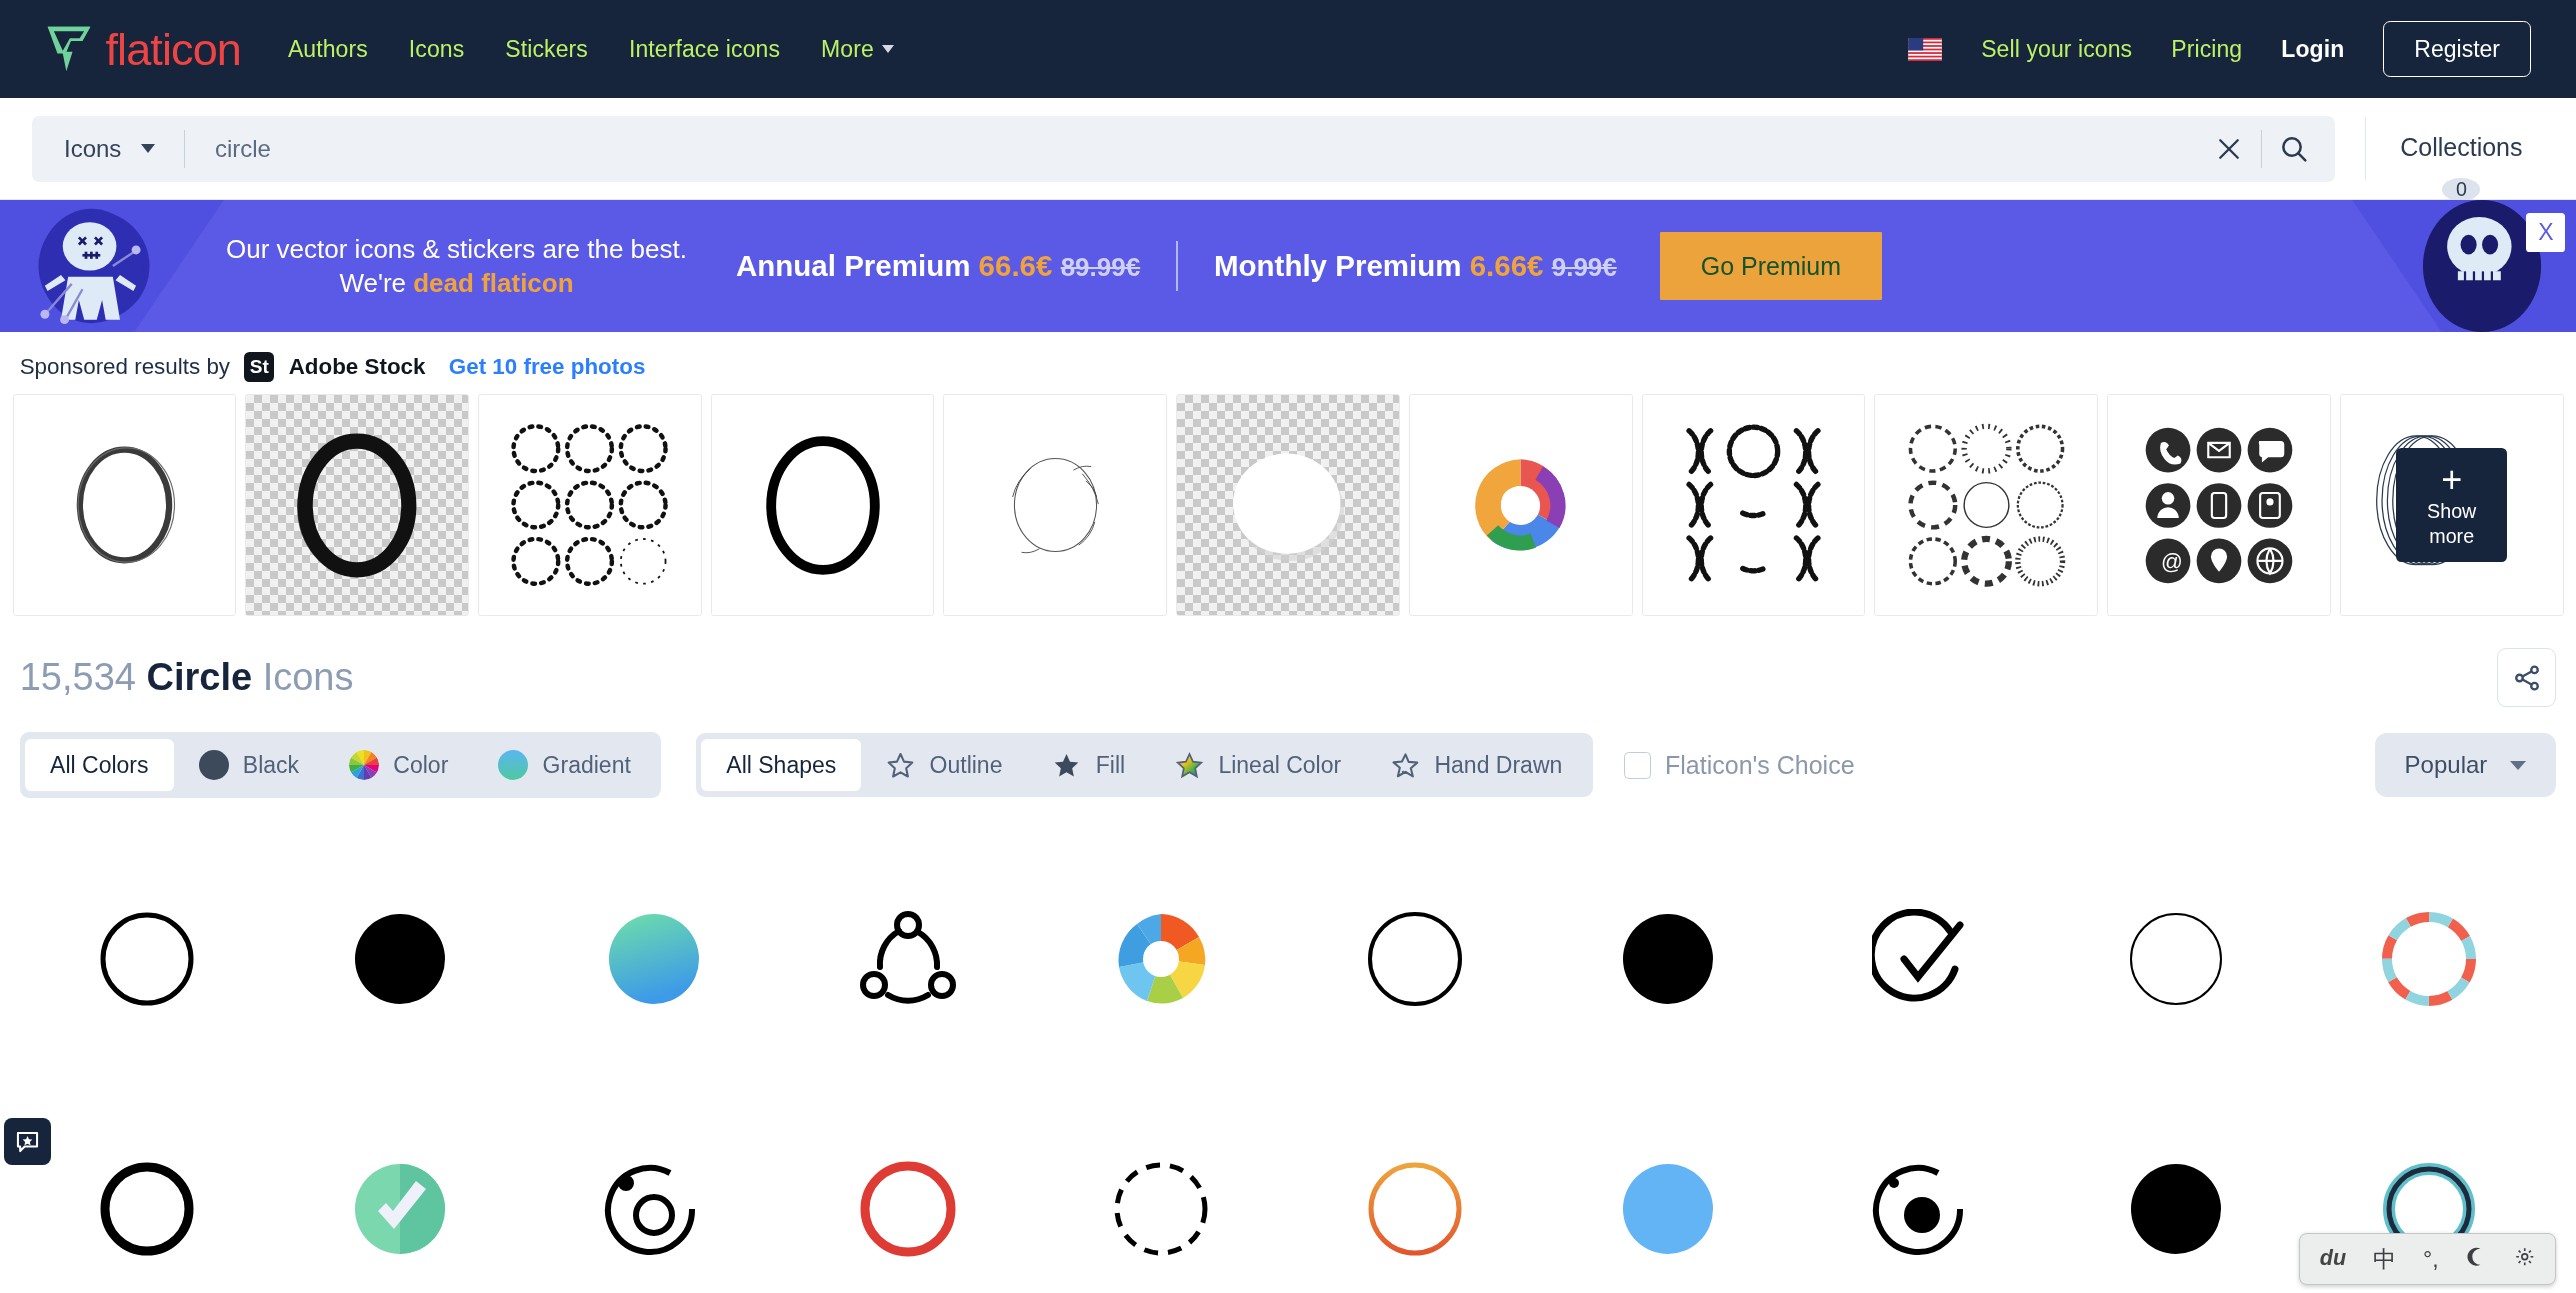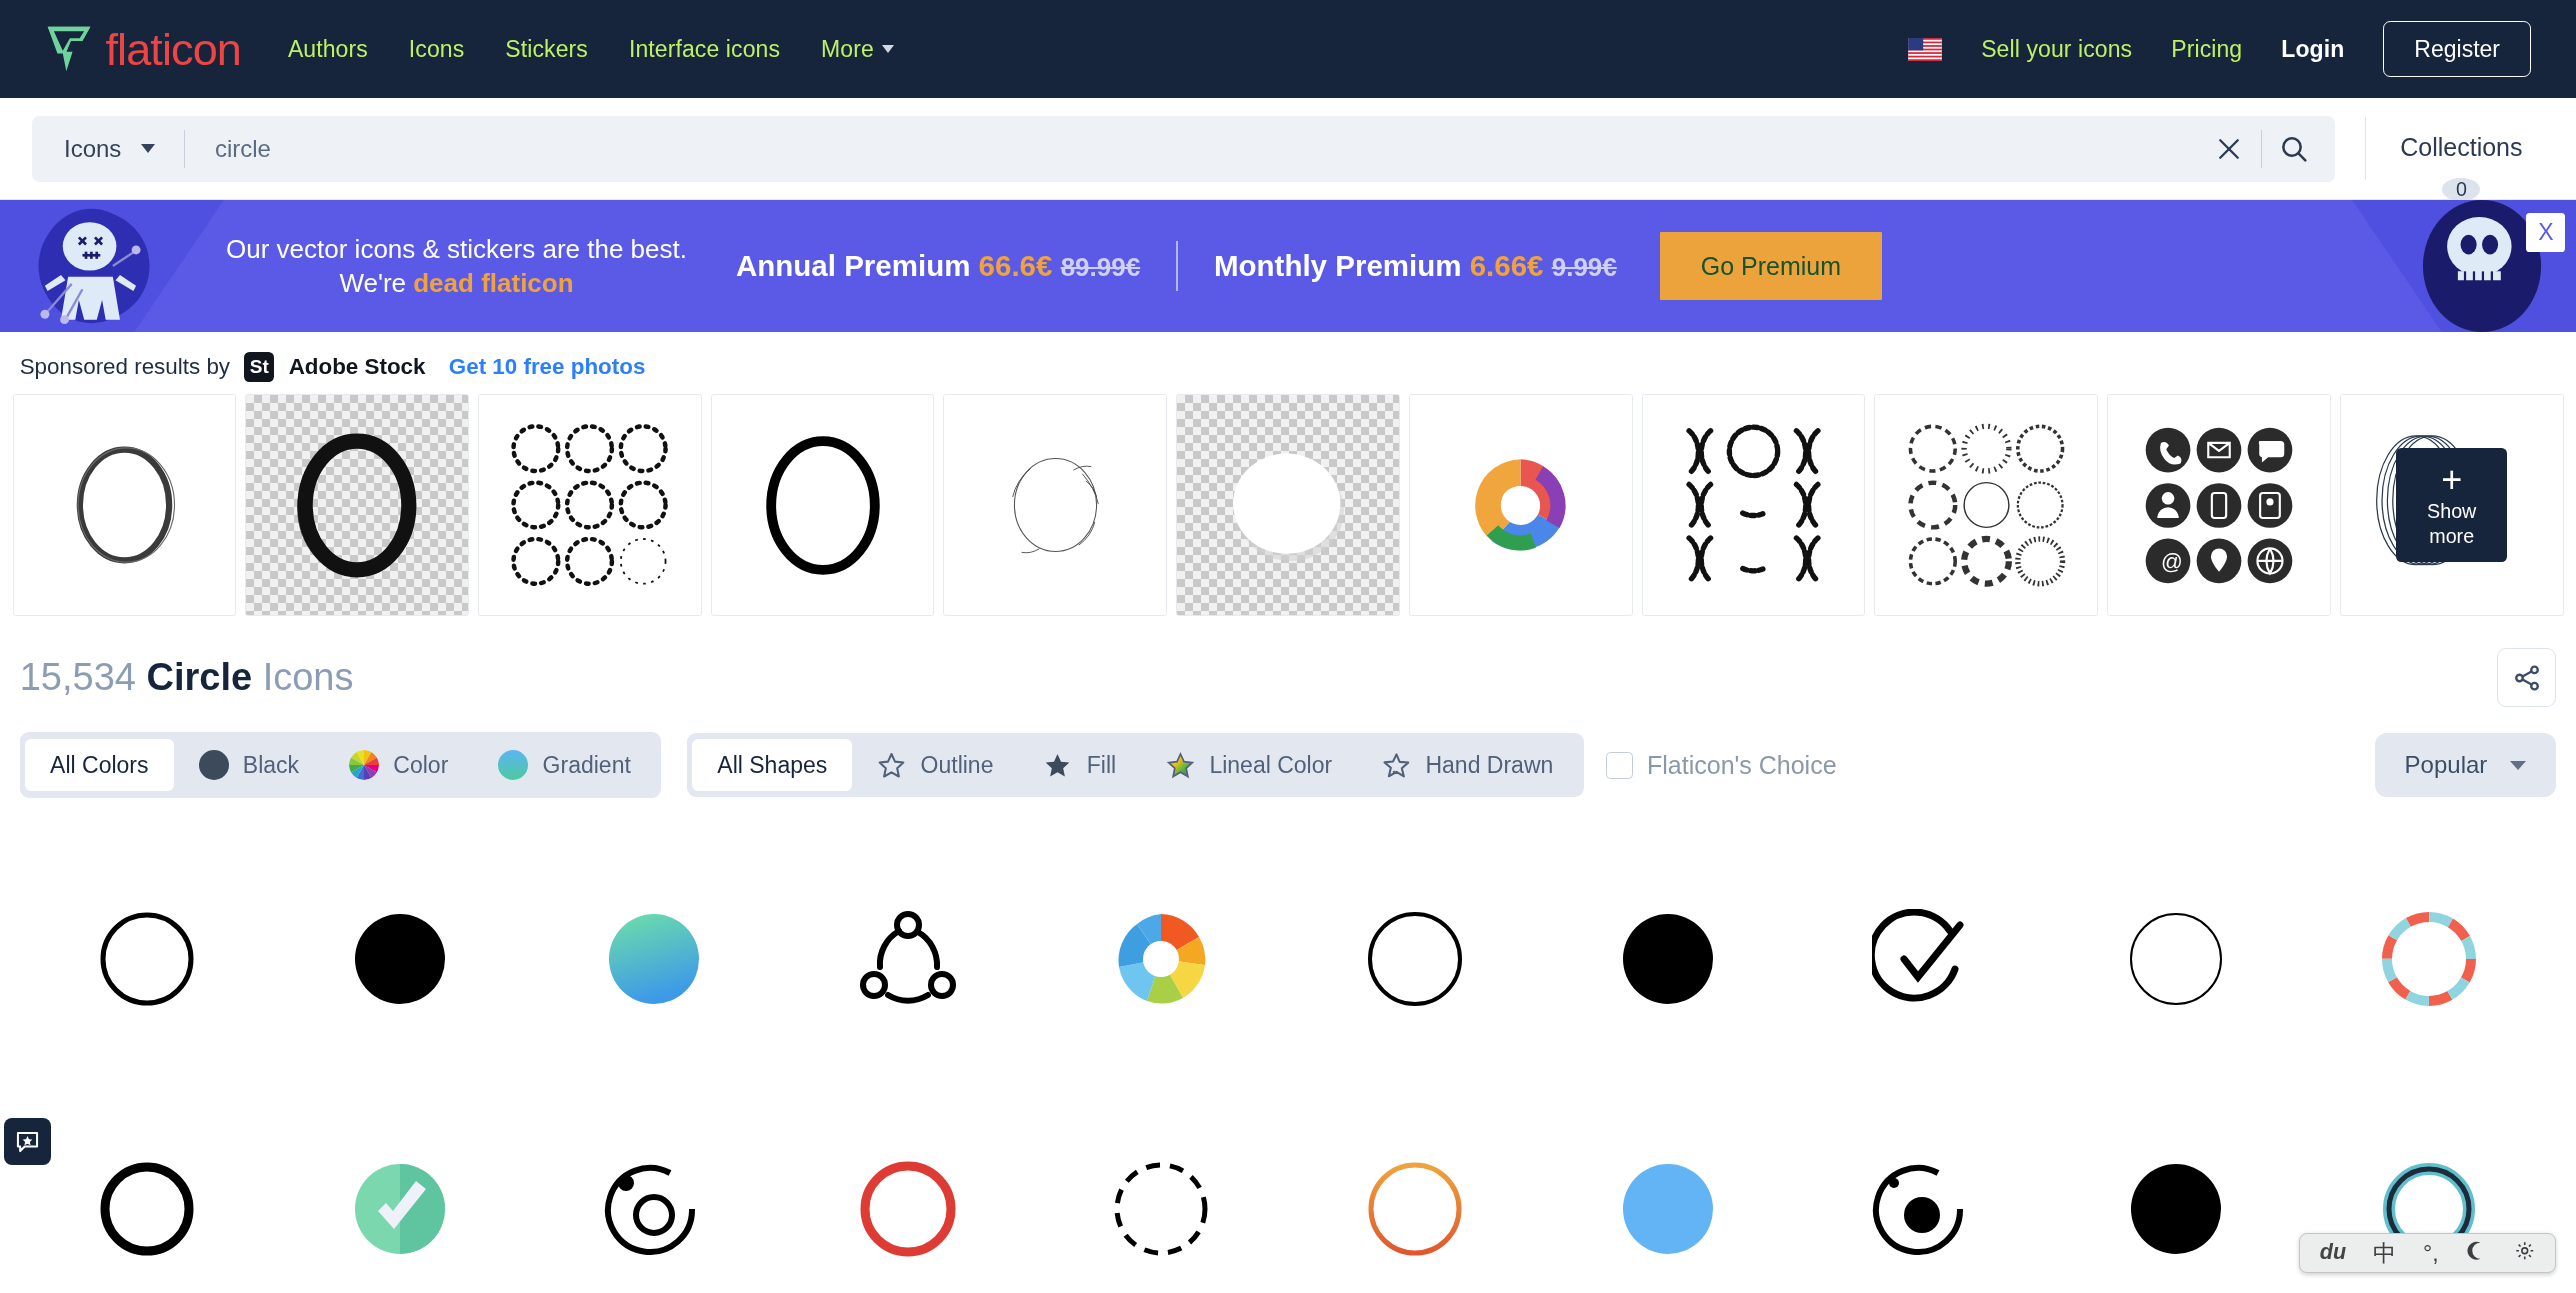--- a/index.html
+++ b/index.html
@@ -170,21 +170,21 @@
   .results-title { font-size: 38px; color: #8c9cb2; font-weight: 400; }
   .results-title b { color: #16253c; font-weight: 700; }
   .share-btn {
     margin-left: auto; width: 59px; height: 59px; border: 1.8px solid #dde3ec;
     border-radius: 9px; background:#fff; cursor: pointer;
     display:flex; align-items:center; justify-content:center;
   }
 
   
   .filters {
-    display: flex; align-items: center; padding: 9px 19.7px 0 19.7px; gap: 6px;
+    display: flex; align-items: center; padding: 9px 19.7px 0 19.7px; gap: 15px;
   }
   .pill-group {
     background: #e3e8f0; border-radius: 9px; padding: 5.4px;
     display: flex; align-items: center;
   }
   .pill {
     display: flex; align-items: center; gap: 14.3px;
     padding: 12.5px 25px; border-radius: 6.3px; cursor: pointer;
     font-size: 23px; color: #51617a; white-space: nowrap;
   }
@@ -219,21 +219,21 @@
 
   
   .feedback-fab {
     position: absolute; left: 3.6px; top: 1118px;
     width: 47px; height: 47px; background: #16253c; border-radius: 8px;
     display: flex; align-items: center; justify-content: center; cursor: pointer;
     z-index: 50;
   }
   .ime-bar {
     position: absolute; right: 19.7px; top: 1233px;
-    height: 40px; background: #eceded; border: 0.9px solid #c3c5c7;
+    height: 52px; background: #eceded; border: 0.9px solid #c3c5c7;
     border-radius: 8px; display: flex; align-items: center; gap: 27px;
     padding: 0 19.7px; z-index: 50;
     box-shadow: 0 1.8px 4.5px rgba(0,0,0,.18);
   }
   .ime-item { font-size: 23px; color: #3c3f42; cursor: pointer; line-height:1; }
   .ime-logo { font-style: italic; font-weight: 700; font-size: 21.5px; color: #444; }
 </style>
 </head>
 <body>
 

